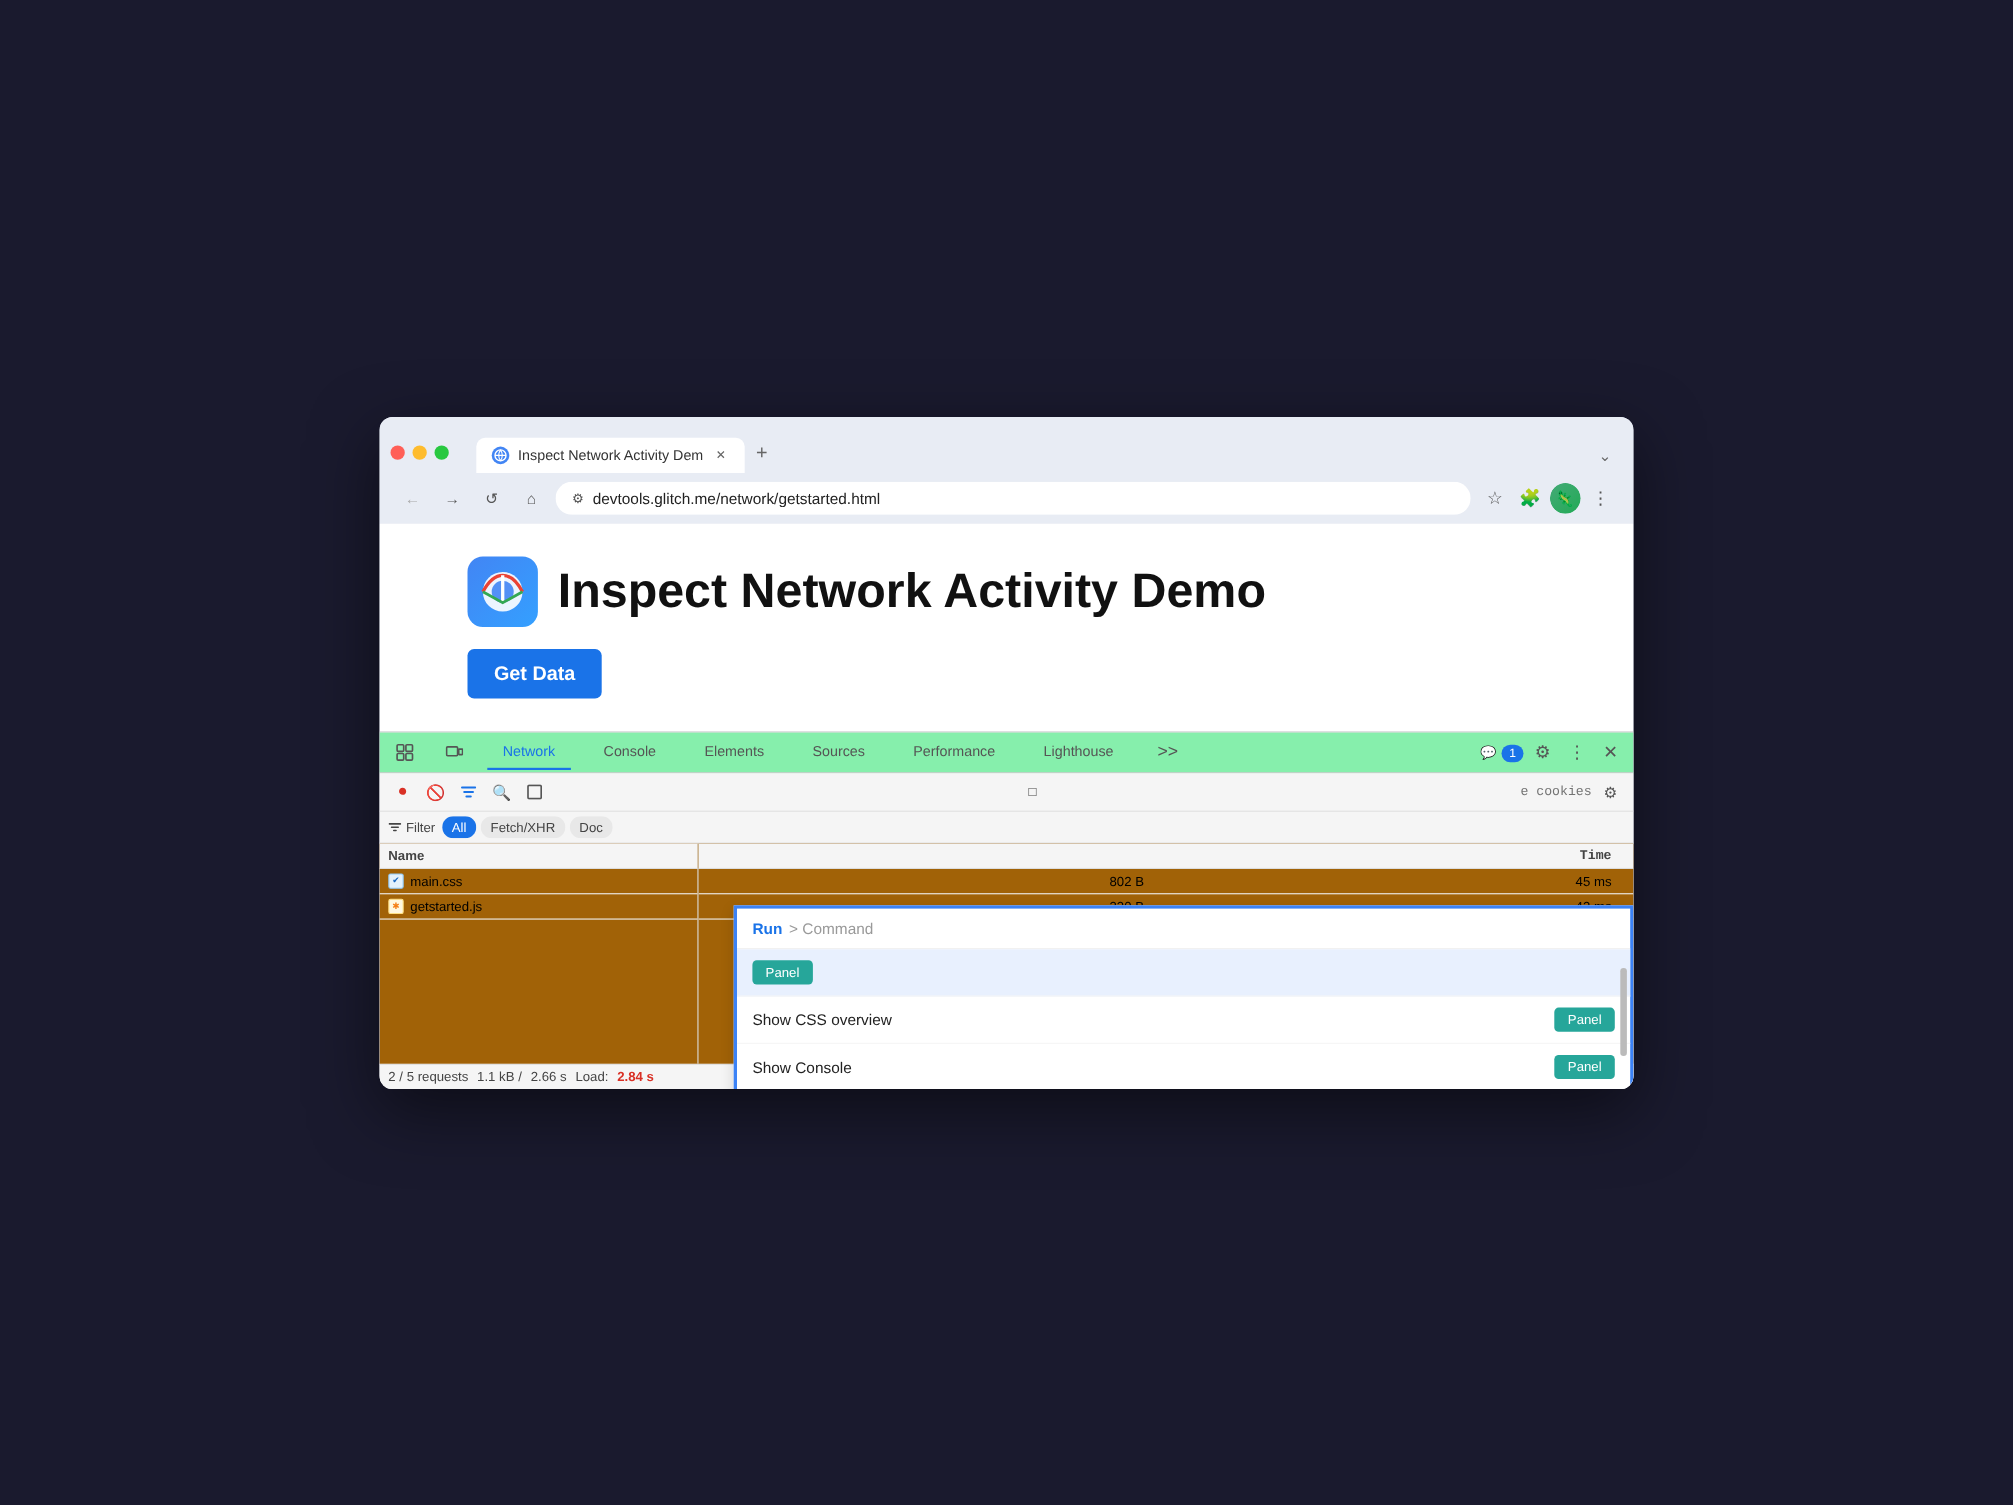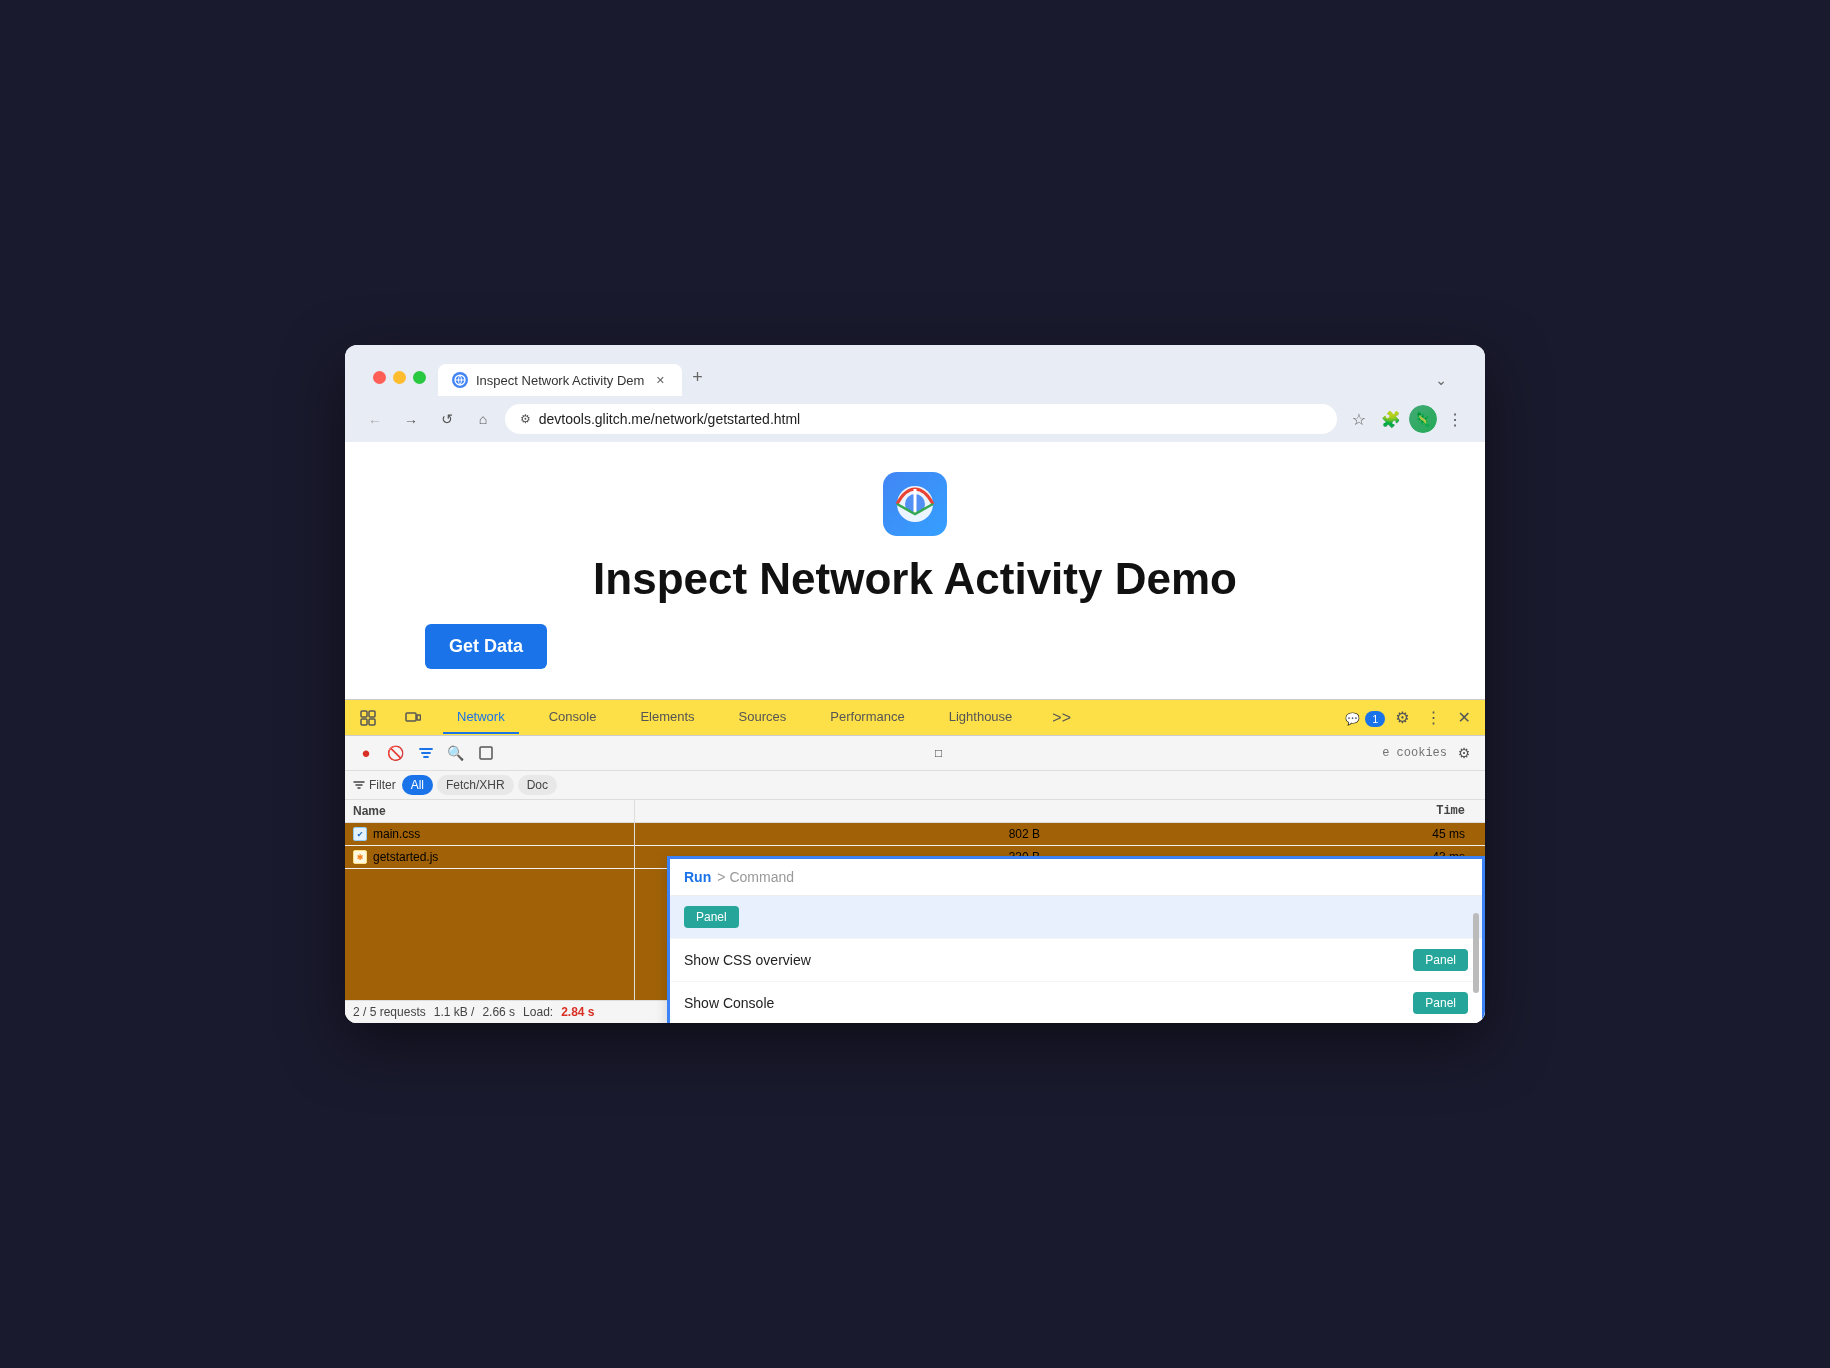--- a/index.html
+++ b/index.html
@@ -14,24 +14,24 @@
     .browser-window {
       width: 1140px;
       background: #dce1ec;
       border-radius: 12px;
       overflow: hidden;
       box-shadow: 0 20px 60px rgba(0,0,0,0.5);
     }
     
     .title-bar {
       background: #e8ecf4;
-      padding: 14px 28px 0;
-      display: flex;
-      align-items: center;
-      gap: 12px;
+      padding: 14px 10px 0;
+      display: flex;
+      align-items: center;
+      gap: 25px;
     }
     .traffic-lights {
       display: flex;
       gap: 7px;
       align-items: center;
     }
     .tl { width: 13px; height: 13px; border-radius: 50%; }
     .tl-red { background: #ff5f57; }
     .tl-yellow { background: #febc2e; }
     .tl-green { background: #28c840; }
@@ -168,21 +168,20 @@
     
     .page-content {
       background: #fff;
       padding: 30px 80px;
     }
     .page-header {
       display: flex;
       align-items: center;
       gap: 18px;
       margin-bottom: 20px;
-      flex-direction: column;
     }
     .page-logo {
       width: 64px;
       height: 64px;
       background: linear-gradient(135deg, #4285f4, #34a0ff);
       border-radius: 14px;
       display: flex;
       align-items: center;
       justify-content: center;
     }
@@ -214,21 +213,21 @@
     }
     
     .devtools {
       background: #f5f5f5;
       border-top: 1px solid #ccc;
       position: relative;
     }
     .devtools-tabs {
       display: flex;
       align-items: center;
-      background: #fde047;
+      background: #86efac;
       border-bottom: 1px solid #ccc;
       padding: 0 8px;
       gap: 16px;
     }
     .dt-icon-btn {
       padding: 8px 6px;
       background: transparent;
       border: none;
       cursor: pointer;
       color: #555;

